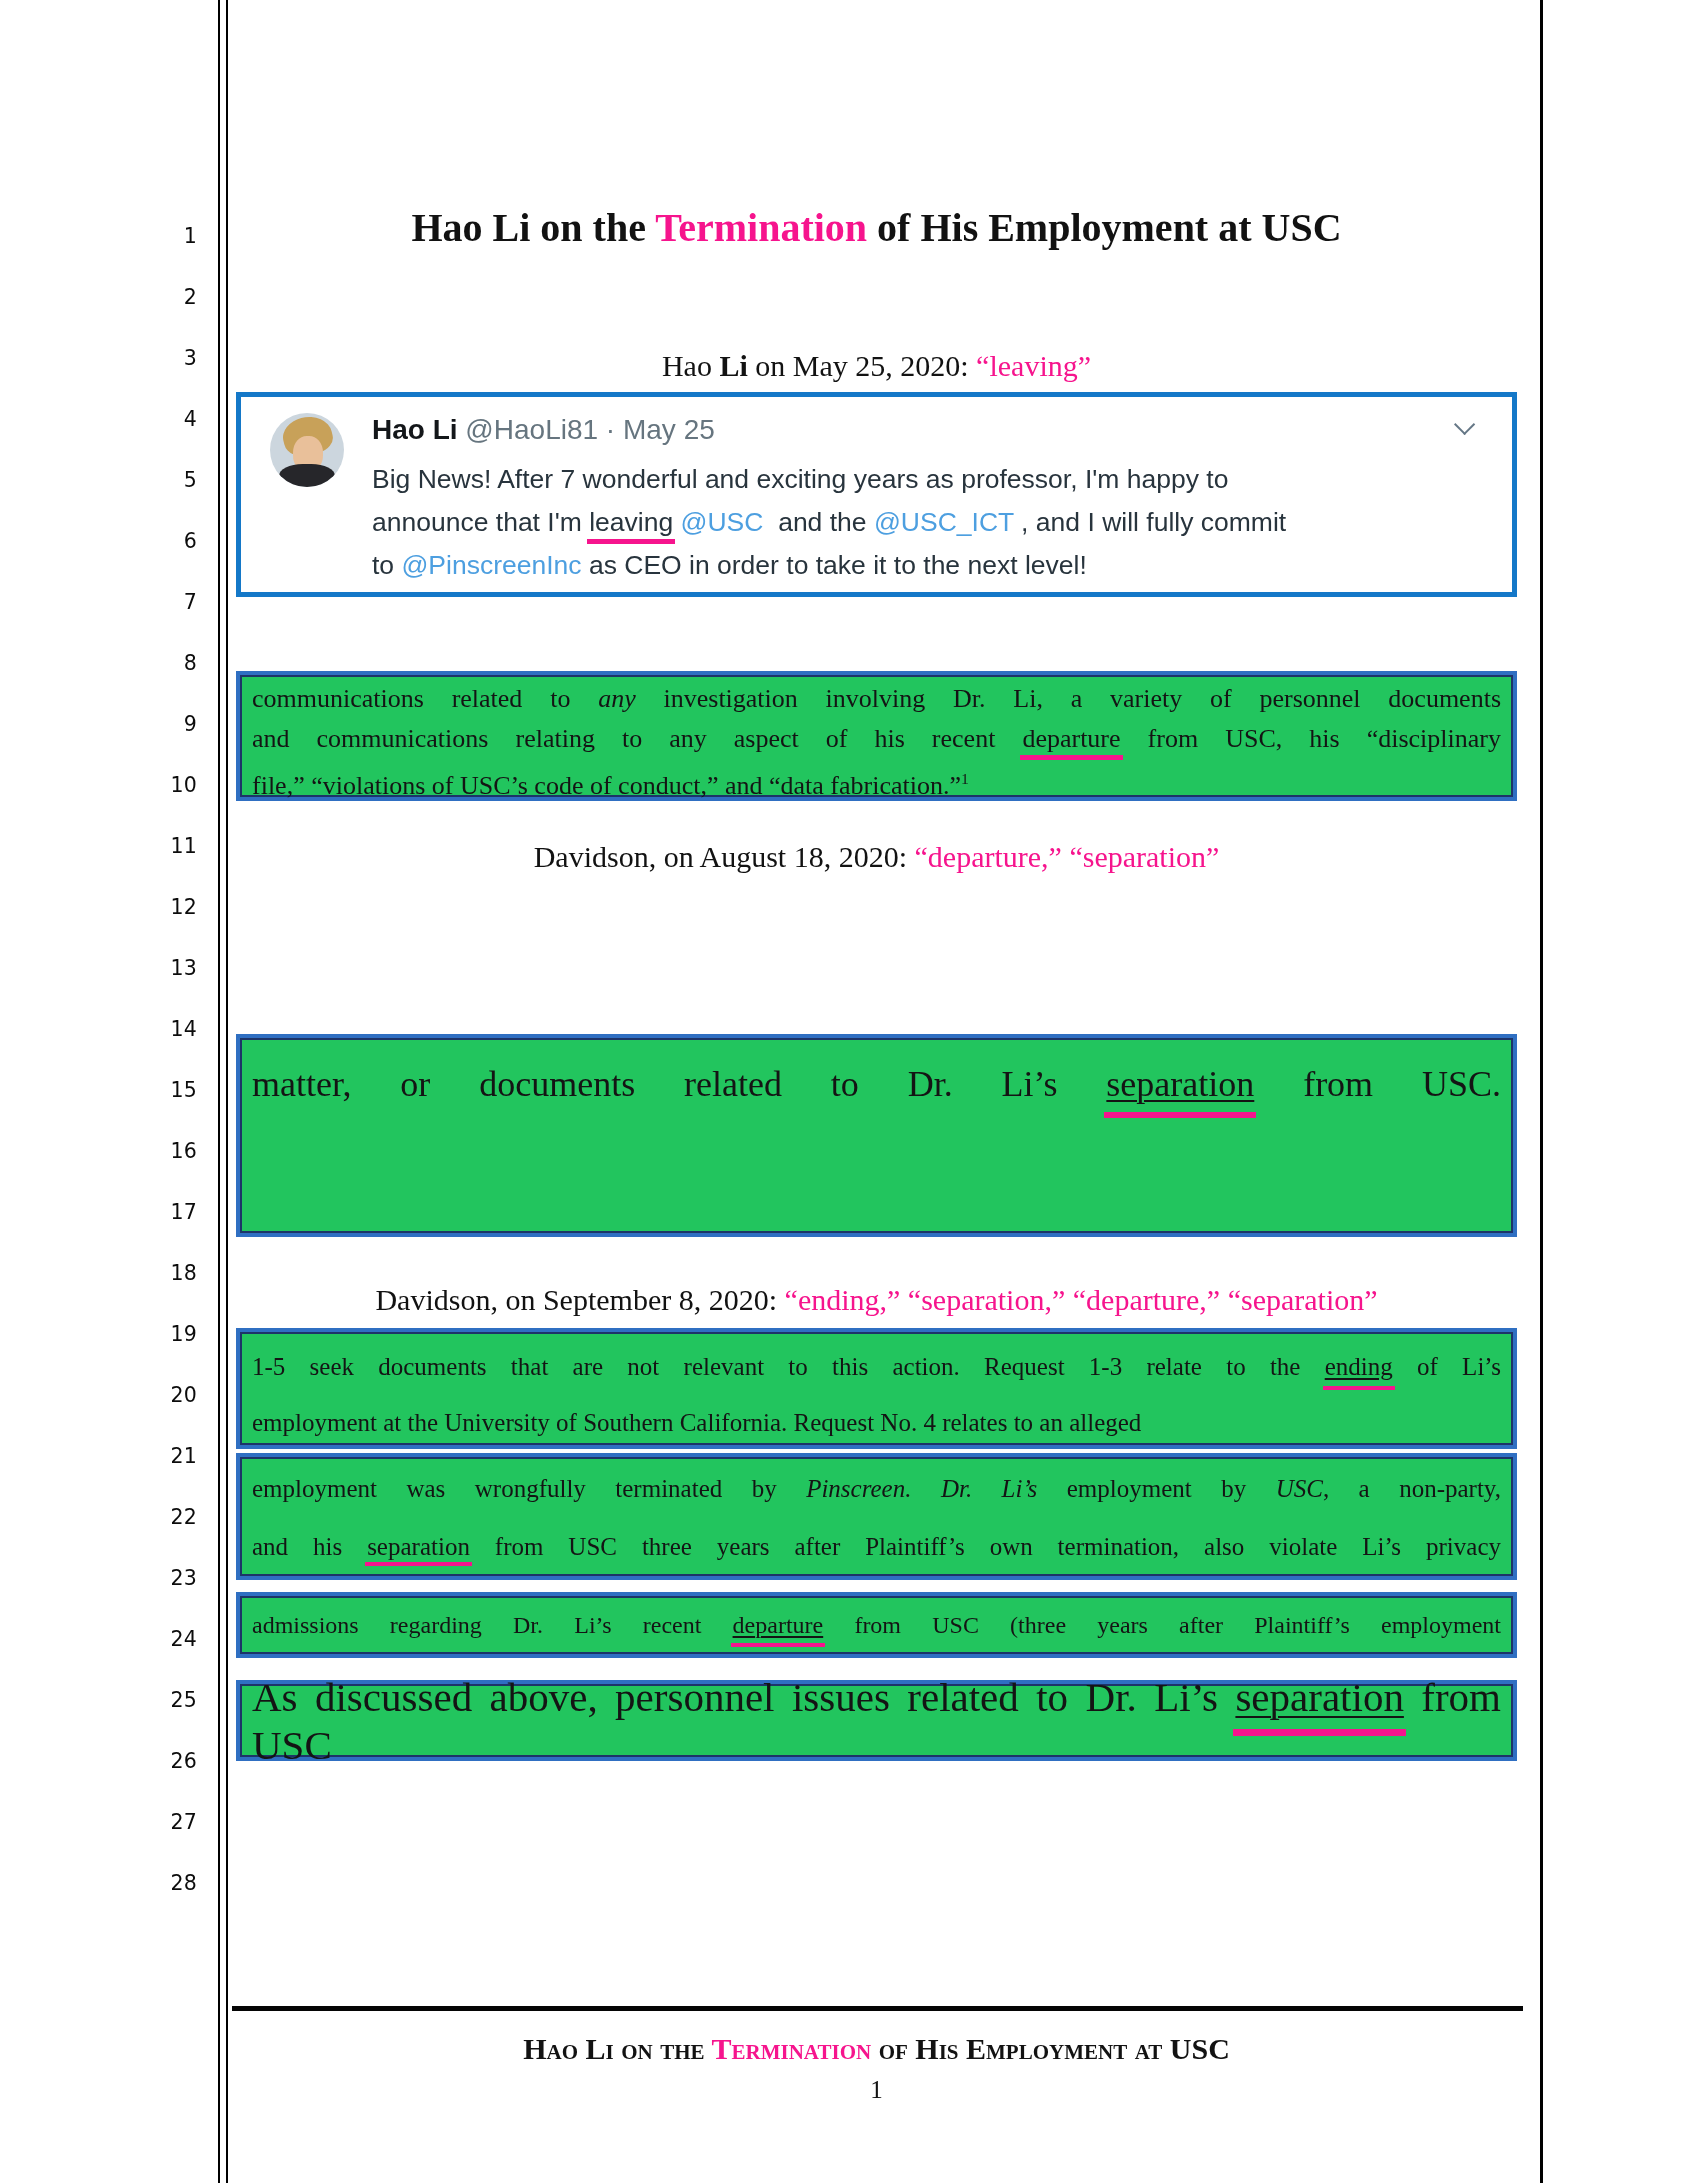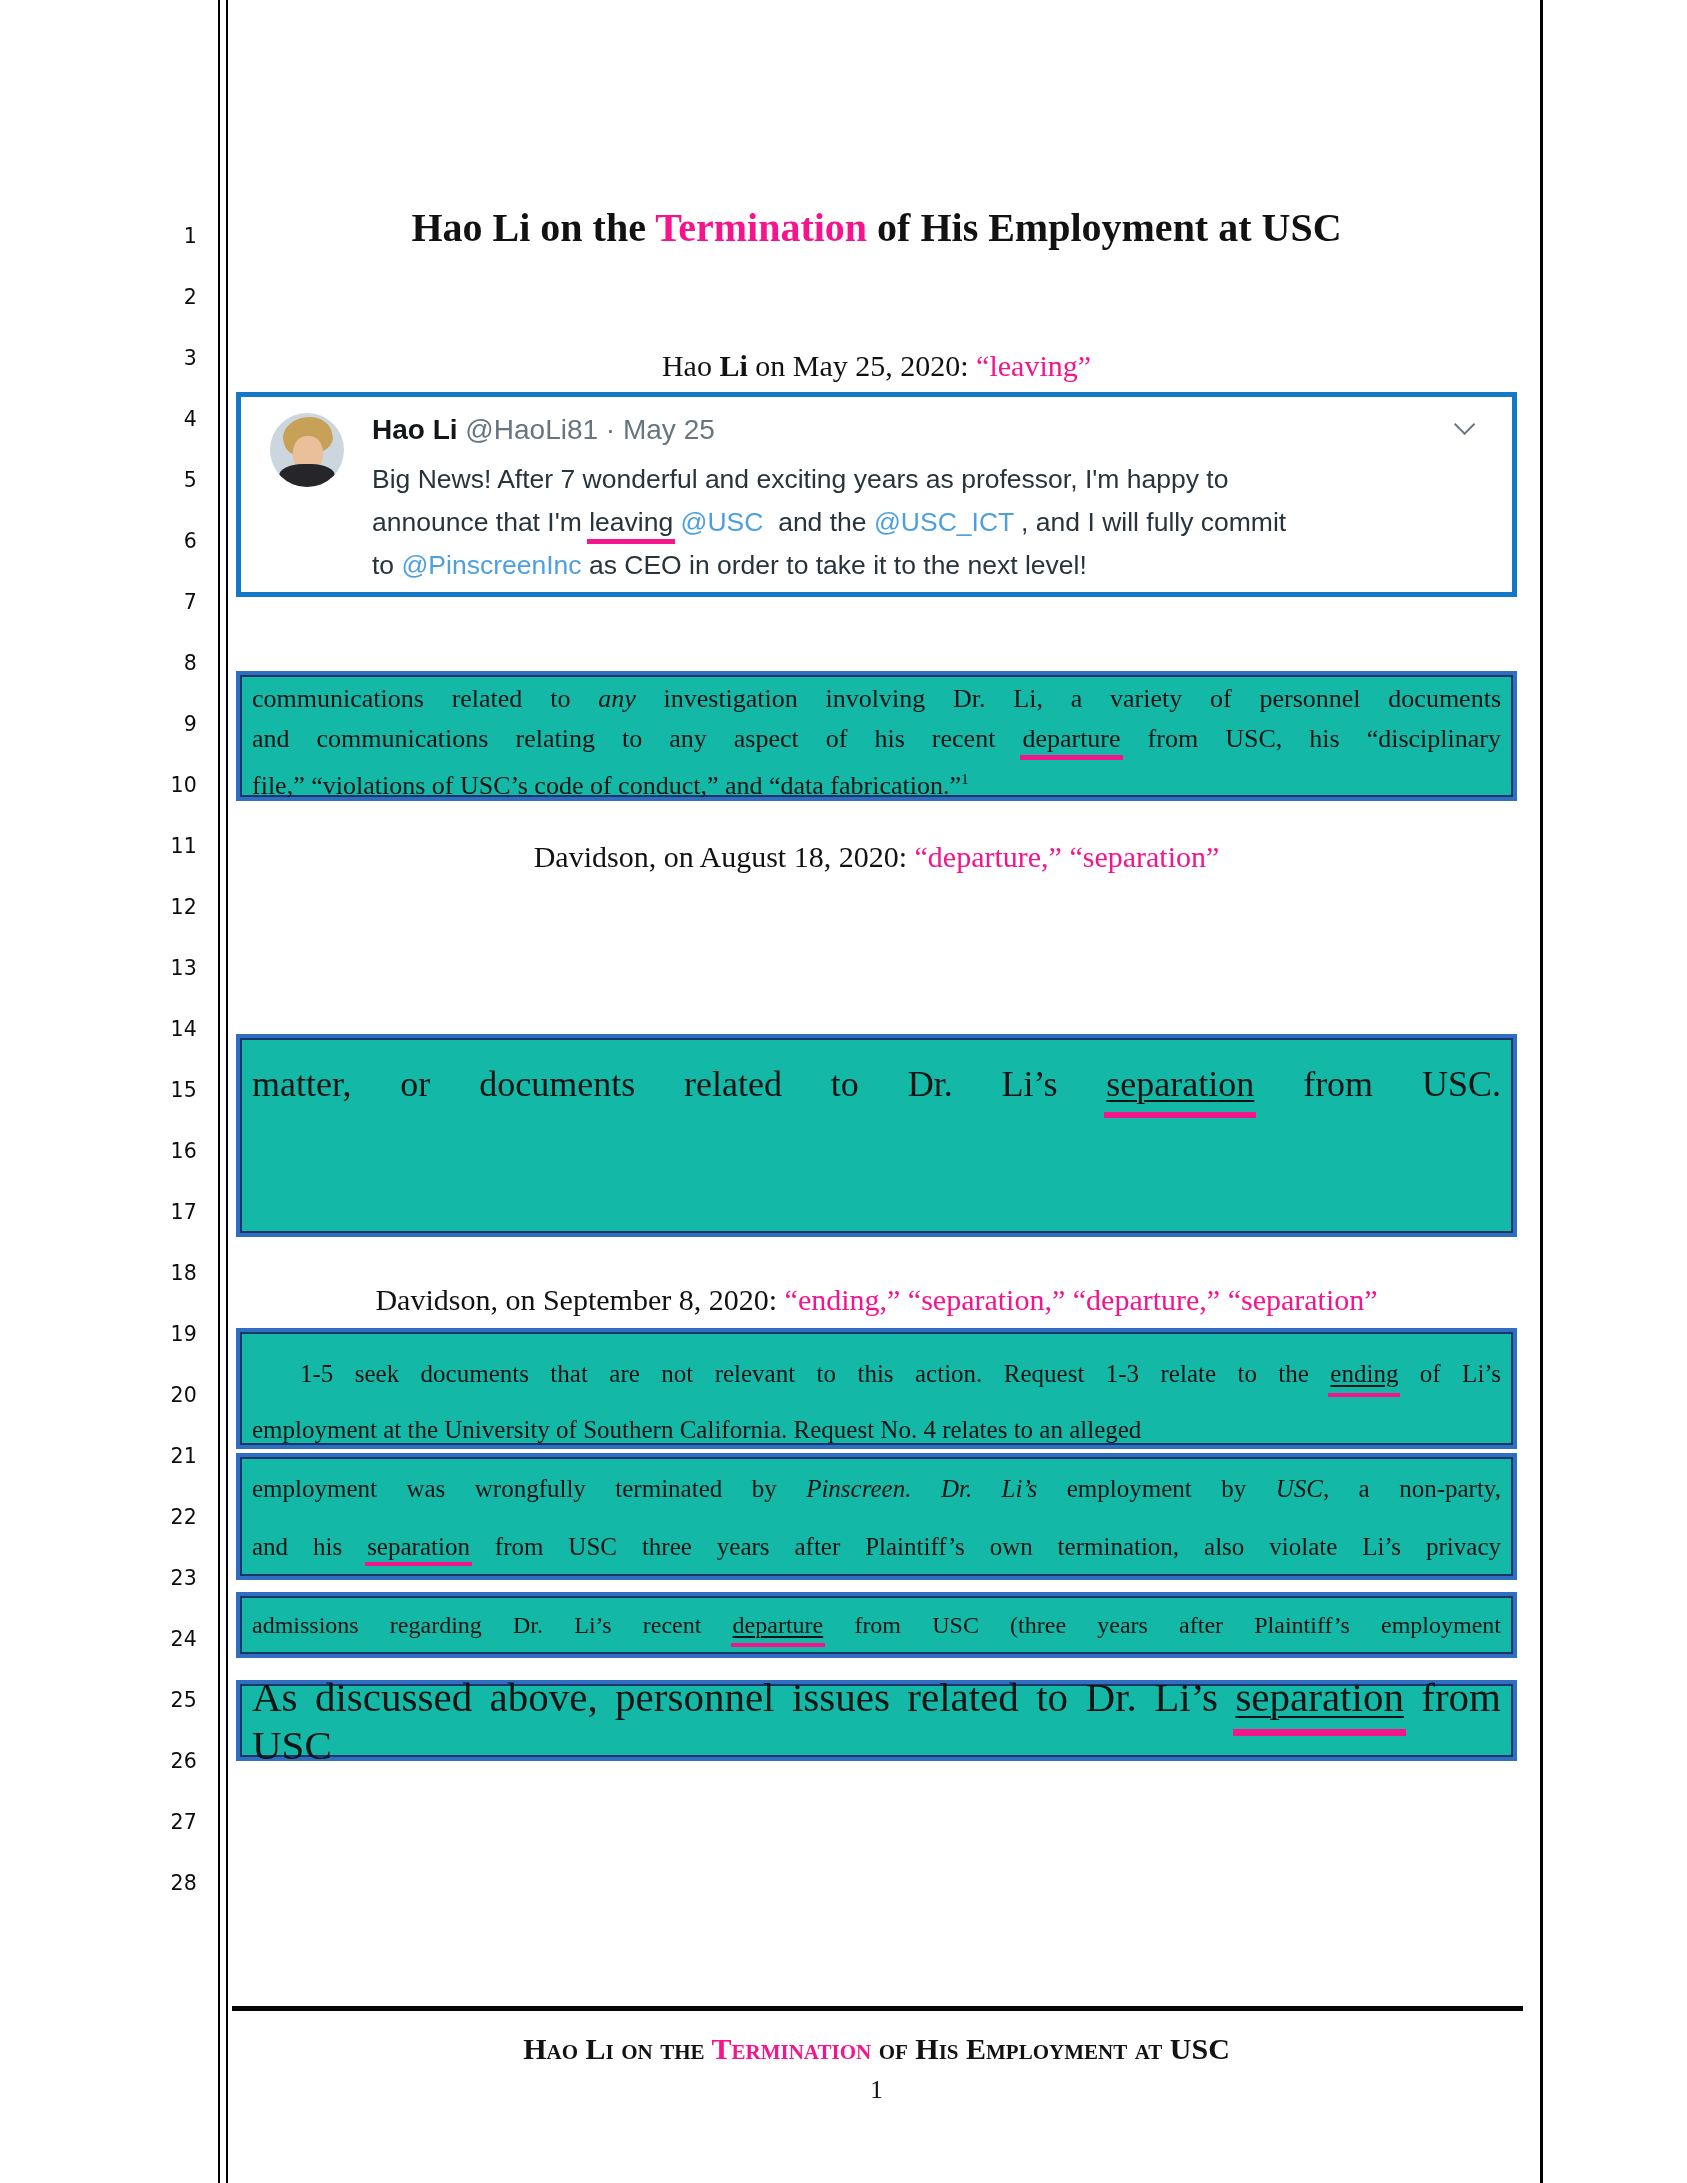--- a/index.html
+++ b/index.html
@@ -25,39 +25,39 @@
   
   .linenums{position:absolute;left:0;top:206px;width:202px;
     font-family:"DejaVu Sans",sans-serif;font-size:20.5px;color:#0c0c0c;}
   .linenums div{height:61px;line-height:61px;text-align:right;padding-right:5.3px;}
   
   .title{position:absolute;left:236px;width:1281px;text-align:center;
     font-size:40px;font-weight:bold;line-height:44px;}
   .cap{position:absolute;left:236px;width:1281px;text-align:center;
     font-size:30px;line-height:37px;}
   
-  .box{position:absolute;left:236px;width:1281px;background:#14b8a6;
+  .box{position:absolute;left:236px;width:1281px;background:#22c55e;
     border:4.6px solid var(--box-blue);
     box-shadow:inset 0 0 0 2px var(--box-inner);
     color:#141414;}
   .box .line{padding:0 12px;}
   .box .line.j{text-align:justify;text-align-last:justify;}
   .box .line.indent{text-indent:63px;}
   .bx-jul30{top:671px;height:130px;font-size:26px;}
   .bx-jul30 .line{line-height:40px;}
   .bx-jul30 .pad{padding-top:4px;}
   .bx-aug18a{top:877px;height:151px;font-size:28.4px;}
   .bx-aug18a .line{line-height:67px;}
   .bx-aug18a .pad{padding-top:4px;}
   .bx-aug18b{top:1034px;height:203px;font-size:36px;}
   .bx-aug18b .line{line-height:93px;}
   .bx-aug18b .pad{padding-top:4px;}
   .bx-sep8a{top:1328px;height:121px;font-size:25px;}
   .bx-sep8a .line{line-height:56px;}
-  .bx-sep8a .pad{padding-top:14px;margin-left:48px;}
+  .bx-sep8a .pad{padding-top:7px;}
   .bx-sep8b{top:1453px;height:127px;font-size:25px;}
   .bx-sep8b .line{line-height:58px;}
   .bx-sep8b .pad{padding-top:2.6px;}
   .bx-sep8c{top:1592px;height:66px;font-size:24px;display:flex;align-items:center;}
   .bx-sep8c .line{width:100%;}
   .bx-sep8d{top:1680px;height:81px;font-size:41px;display:flex;align-items:center;}
   .bx-sep8d .line{width:100%;}
   
   .tweet{position:absolute;left:236px;top:392px;width:1281px;height:205px;
     border:5.3px solid var(--tweet-blue);background:#fff;

